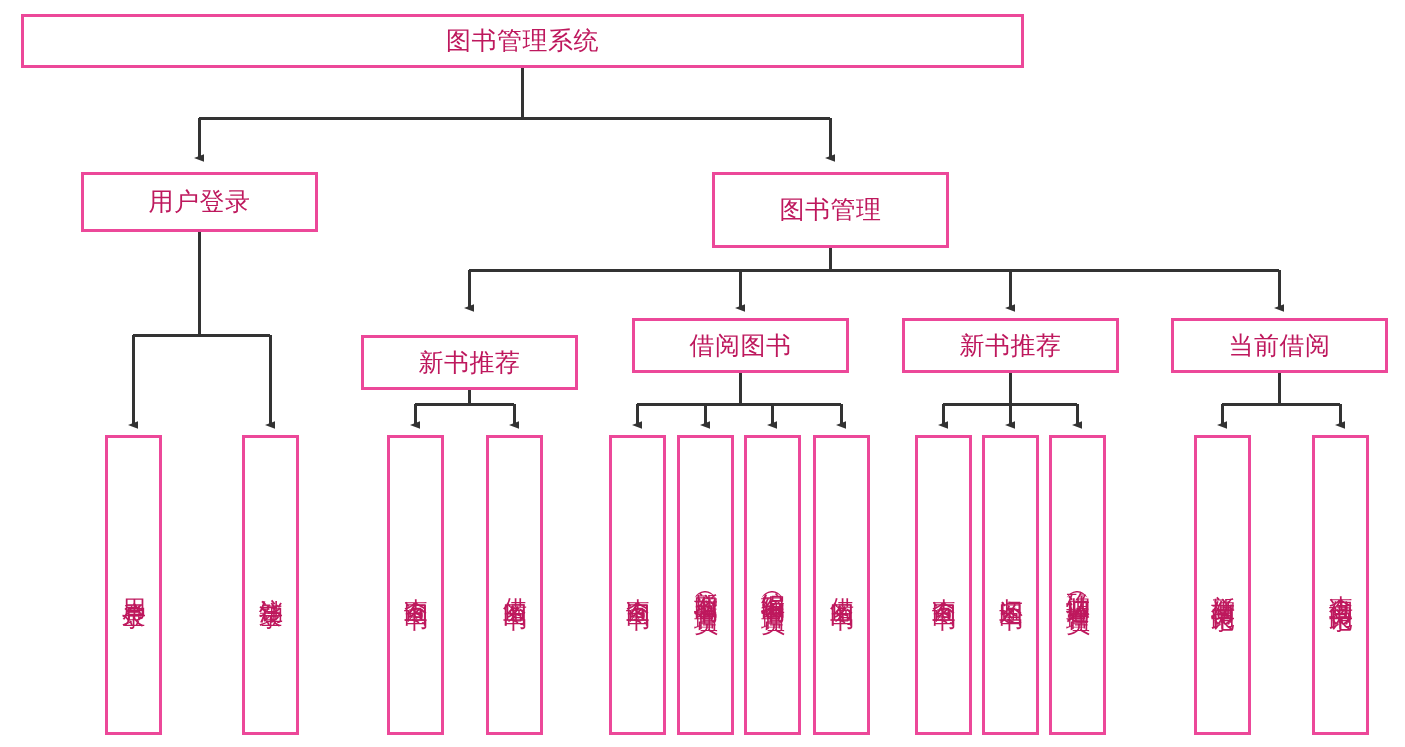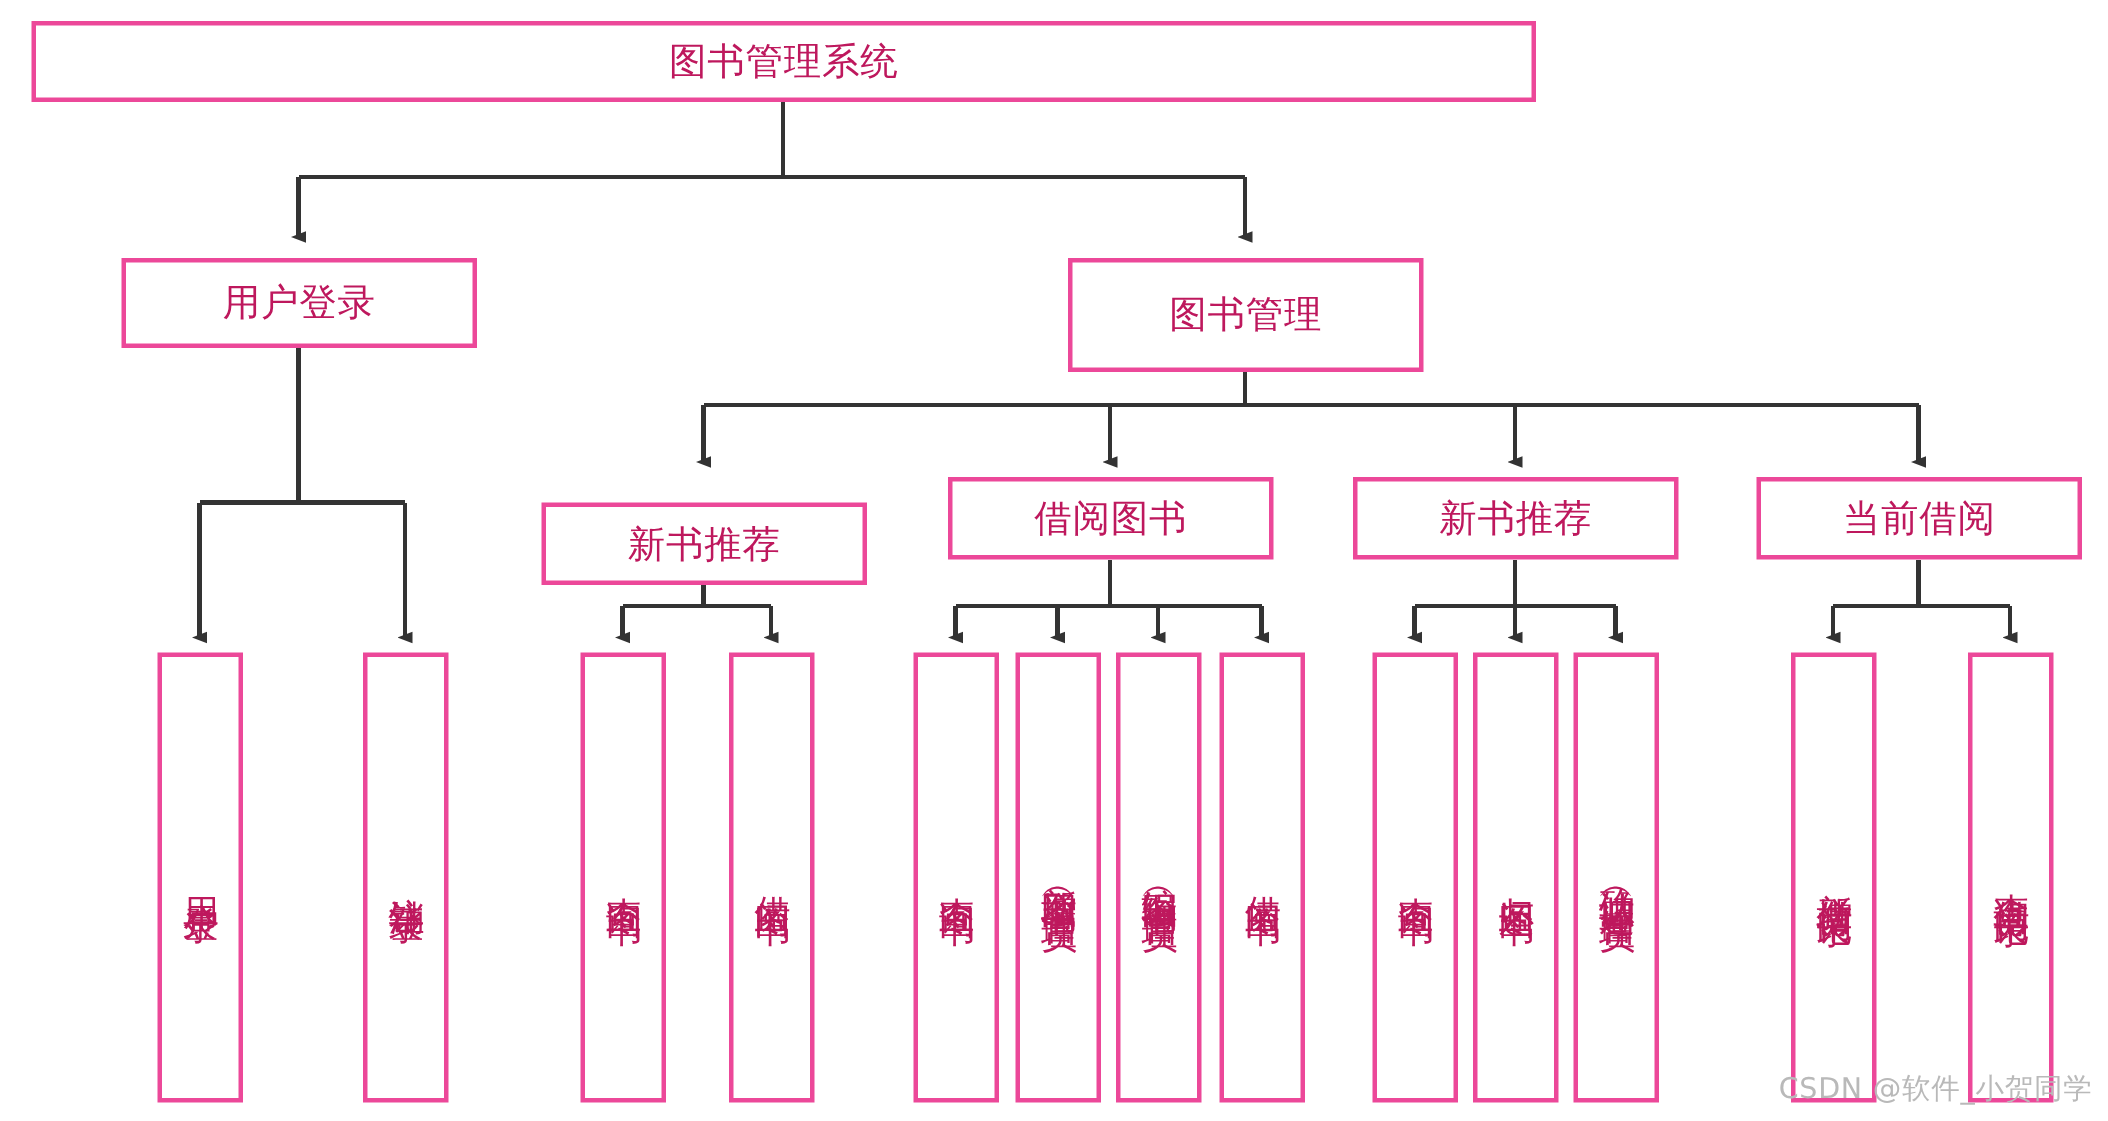--- a/index.html
+++ b/index.html
@@ -192,15 +192,14 @@
     <span class="label">确认归还（管理员）</span>
   </div>
 
   <div class="node v-node" style="left:1194px; top:435px; width:57px; height:300px;">
     <span class="label">新增借阅记录</span>
   </div>
   <div class="node v-node" style="left:1312px; top:435px; width:57px; height:300px;">
     <span class="label">查询借阅记录</span>
   </div>
 
-  <div id="watermark">CSDN @软件_小贺同学</div>
 
 </div>
 
 </body></html>

